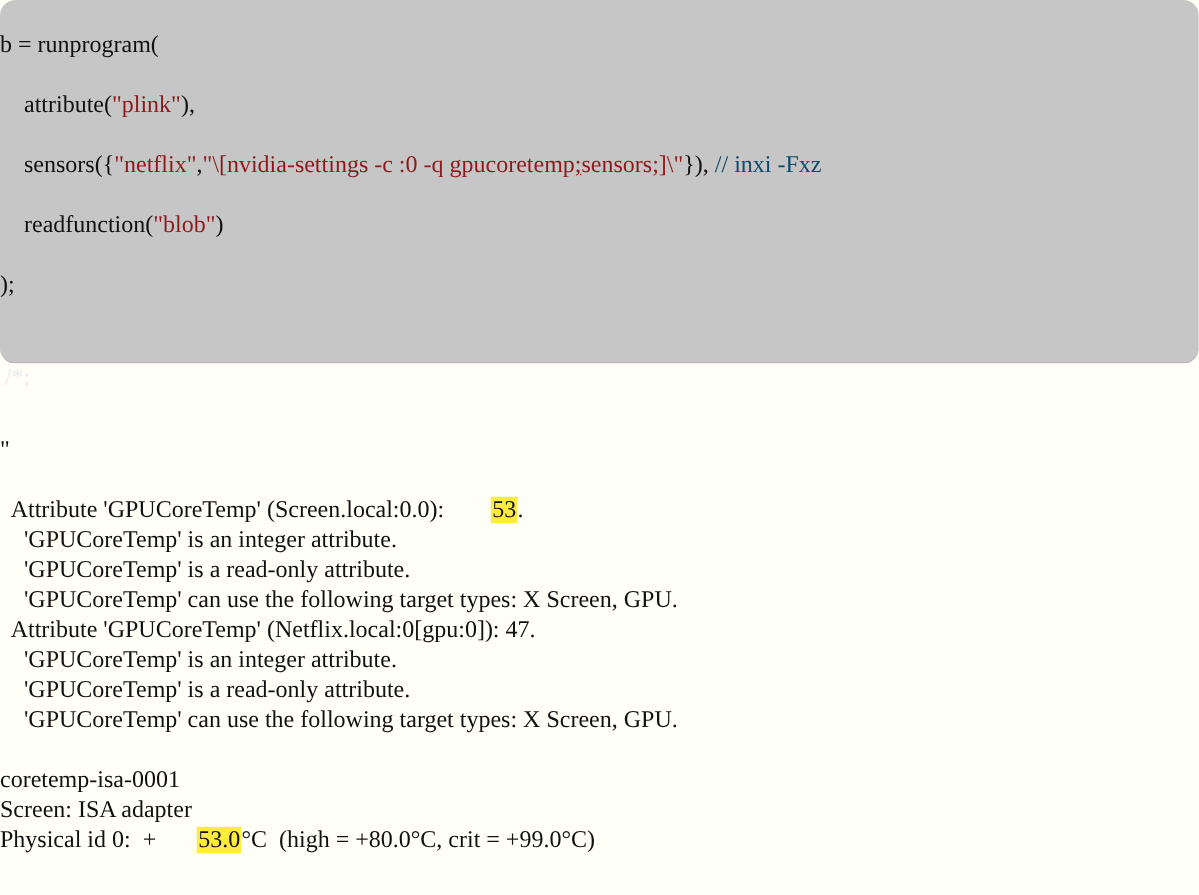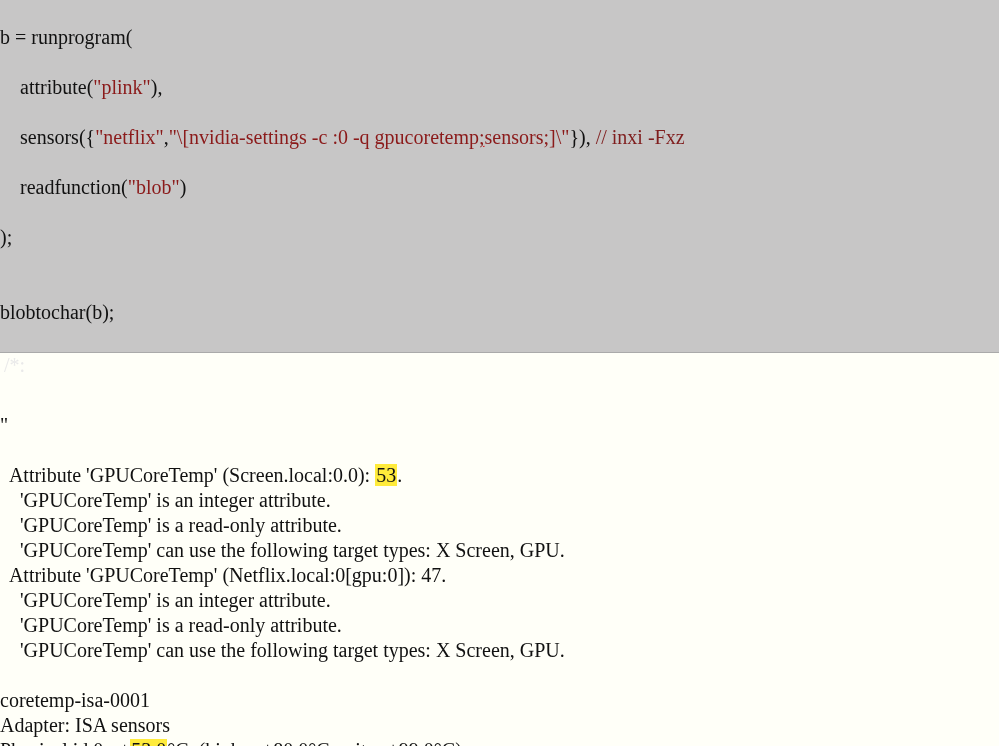--- a/index.html
+++ b/index.html
@@ -13,31 +13,33 @@
     line-height: 1.25;
     color: #111;
     overflow: hidden;
   }
   .code-block {
     background: #c7c6c6;
     border-bottom: 1px solid #aaa;
     white-space: pre;
     font-family: Georgia, "Times New Roman", serif;
     padding: 0 0 2px 0;
+    border-radius: 13px;
   }
   .code-line { display: block; }
   .str { color: #8b1a1a; }
-  .comment { color: #7f1d1d; }
+  .comment { color: #0c4a6e; }
   .faint-comment {
     color: #e9e9e9;
     font-family: Georgia, serif;
   }
   .highlight {
     background: #ffeb3b;
     padding: 0 1px;
+    margin-left: 34px;
   }
   .underline-wavy {
     text-decoration: underline wavy #d40000;
     text-decoration-thickness: 1px;
   }
   .output {
     white-space: pre;
     padding: 10px 0 0 0;
     font-family: Georgia, "Times New Roman", serif;
   }
@@ -46,38 +48,37 @@
 </head>
 <body>
 
 <div class="code-block">
 <span class="code-line">b = runprogram(</span>
 <span class="code-line"><span>    attribute(</span><span class="str">"plink"</span><span>),</span></span>
 <span class="code-line"><span>    sensors({</span><span class="str">"netflix"</span><span>,</span><span class="str">"\[nvidia-settings -c :0 -q gpucoretemp</span><span class="str underline-wavy">;</span><span class="str">sensors;]\"</span><span>}), </span><span class="comment">// inxi -Fxz</span></span>
 <span class="code-line"><span>    readfunction(</span><span class="str">"blob"</span><span>)</span></span>
 <span class="code-line">);</span>
 <span class="code-line"></span>
-<span class="code-line">blobtochar(b);</span>
 </div>
 <div class="faint-comment" style="padding-left:4px;">/*:</div>
 
 <div class="output">
 <span class="quote-char">"</span>
 
 <span><span>  Attribute 'GPUCoreTemp' (Screen.local:0.0): </span><span class="highlight">53</span><span>.</span></span>
 <span>    'GPUCoreTemp' is an integer attribute.</span>
 <span>    'GPUCoreTemp' is a read-only attribute.</span>
 <span>    'GPUCoreTemp' can use the following target types: X Screen, GPU.</span>
 <span>  Attribute 'GPUCoreTemp' (Netflix.local:0[gpu:0]): 47.</span>
 <span>    'GPUCoreTemp' is an integer attribute.</span>
 <span>    'GPUCoreTemp' is a read-only attribute.</span>
 <span>    'GPUCoreTemp' can use the following target types: X Screen, GPU.</span>
 
 <span>coretemp-isa-0001</span>
-<span>Adapter: ISA sensors</span>
+<span>Screen: ISA adapter</span>
 <span><span>Physical id 0:  +</span><span class="highlight">53.0</span><span>°C  (high = +80.0°C, crit = +99.0°C)</span></span>
 
 
 
 
 
 
 </div>
 
 </body></html>

